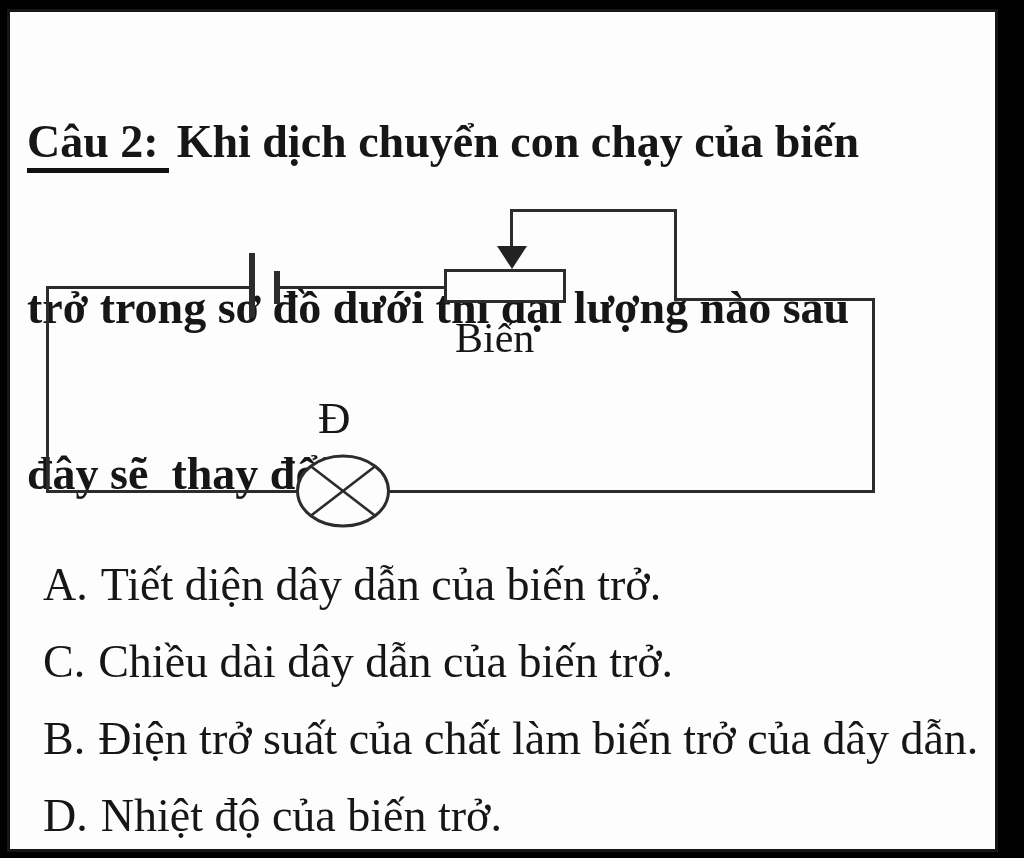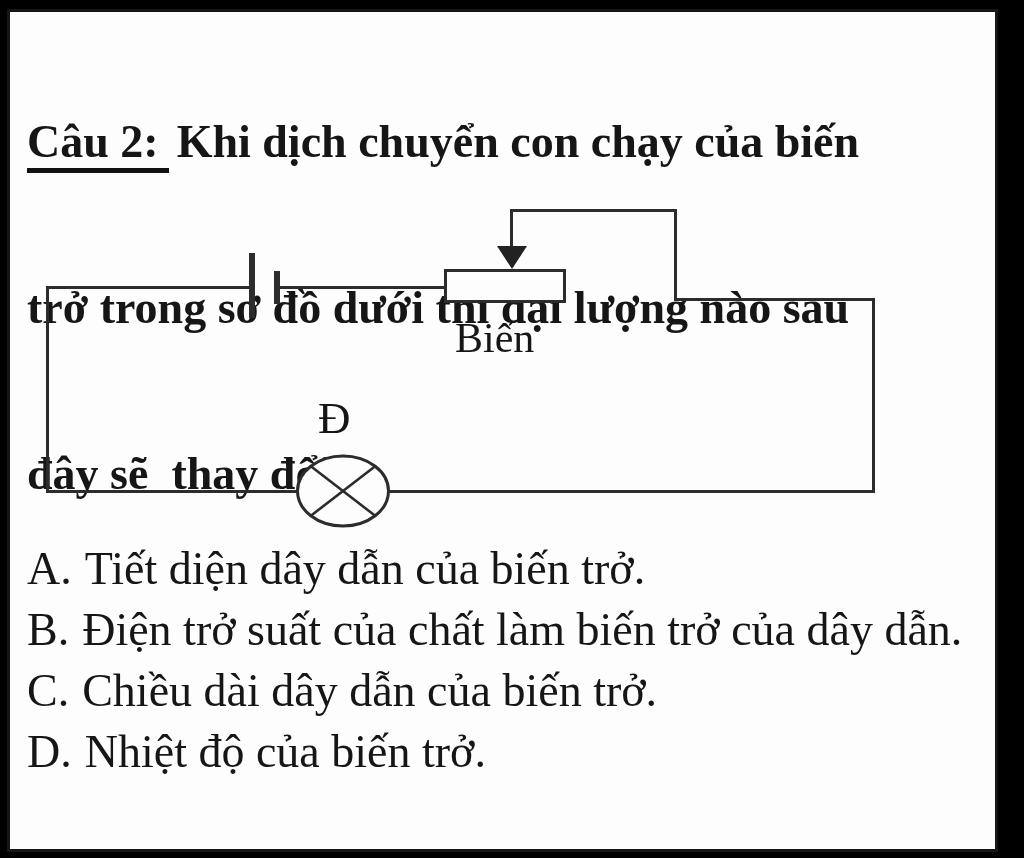--- a/index.html
+++ b/index.html
@@ -14,21 +14,21 @@
     background:#fdfdfd;border:3px solid #161616;box-sizing:border-box;
   }
   
   .question{position:absolute;left:27px;top:6px;width:967px;
     font-size:46px;font-weight:bold;white-space:pre-wrap;}
   .q-line{height:60px;line-height:60px;}
   .q-label{border-bottom:5px solid #111;padding:0 10px 1px 0;margin-right:8px;}
   
   .options{position:absolute;left:27px;top:538px;width:968px;
     font-size:46px;line-height:61px;}
-  .options p{margin:0;}
+  .options p{margin:16px;}
   .opt-label{margin-right:13px;}
   
   .wire{position:absolute;background:#2c2c2c;}
   .plate{position:absolute;background:#2c2c2c;}
   .rbox{position:absolute;left:444px;top:269px;width:122px;height:34px;
     border:3px solid #2c2c2c;background:#fdfdfd;box-sizing:border-box;}
   .arrow-stem{position:absolute;left:510px;top:209px;width:3px;height:40px;background:#2c2c2c;}
   .arrow-head{position:absolute;left:497px;top:246px;width:0;height:0;
     border-left:15px solid transparent;border-right:15px solid transparent;
     border-top:23px solid #222;}
@@ -76,17 +76,17 @@
     </svg>
 
     <div class="diag-label" style="left:455px;top:315px;">
       <div>Biến</div>
     </div>
     <div class="lamp-label">Đ</div>
   </div>
 
   <div class="options">
     <p><span class="opt-label">A.</span><span>Tiết diện dây dẫn của biến trở.</span></p>
+    <p><span class="opt-label">C.</span><span>Chiều dài dây dẫn của biến trở.</span></p>
     <p><span class="opt-label">B.</span><span>Điện trở suất của chất làm biến trở của dây dẫn.</span></p>
-    <p><span class="opt-label">C.</span><span>Chiều dài dây dẫn của biến trở.</span></p>
     <p><span class="opt-label">D.</span><span>Nhiệt độ của biến trở.</span></p>
   </div>
 </div>
 
 </body></html>

